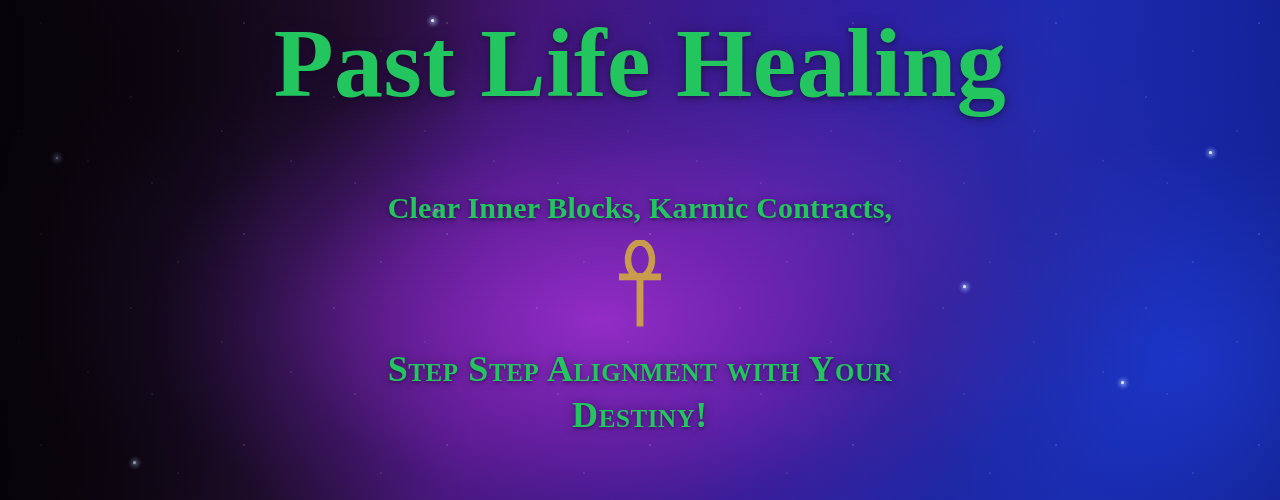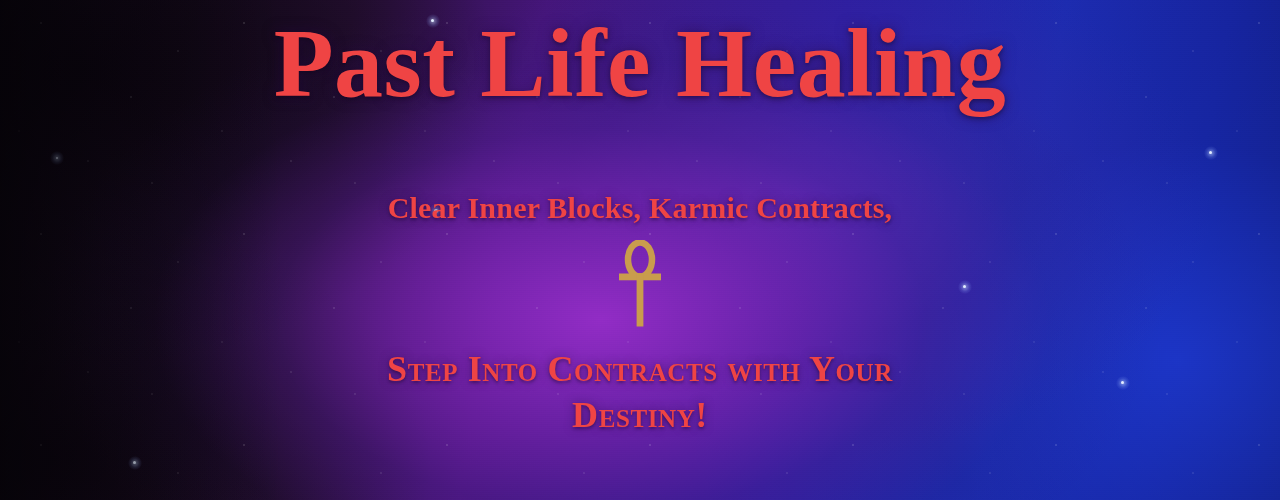--- a/index.html
+++ b/index.html
@@ -148,21 +148,21 @@
   }
 
   
   #content {
     position: absolute;
     inset: 0;
     display: flex;
     flex-direction: column;
     align-items: center;
     text-align: center;
-    color: #ef4444;
+    color: #22c55e;
   }
 
   #title {
     font-size: 98px;
     font-weight: 700;
     line-height: 1.0;
     letter-spacing: 0.5px;
     margin-top: 14px;
     text-shadow: 0 0 14px rgba(40,10,70,0.55), 0 2px 4px rgba(0,0,0,0.35);
     white-space: nowrap;
@@ -229,18 +229,18 @@
 
         <ellipse cx="23" cy="19.5" rx="12" ry="17" fill="none" stroke="#c99c4d" stroke-width="6.5"></ellipse>
 
         <rect x="2" y="33.5" width="42" height="6.8" fill="#c99c4d"></rect>
 
         <rect x="19.6" y="33.5" width="6.8" height="53" fill="#c99c4d"></rect>
       </svg>
     </div>
 
     <div id="tagline">
-      <div>Step Into Contracts with Your</div>
+      <div>Step Step Alignment with Your</div>
       <div>Destiny!</div>
     </div>
 
   </div>
 </div>
 
 </body></html>

